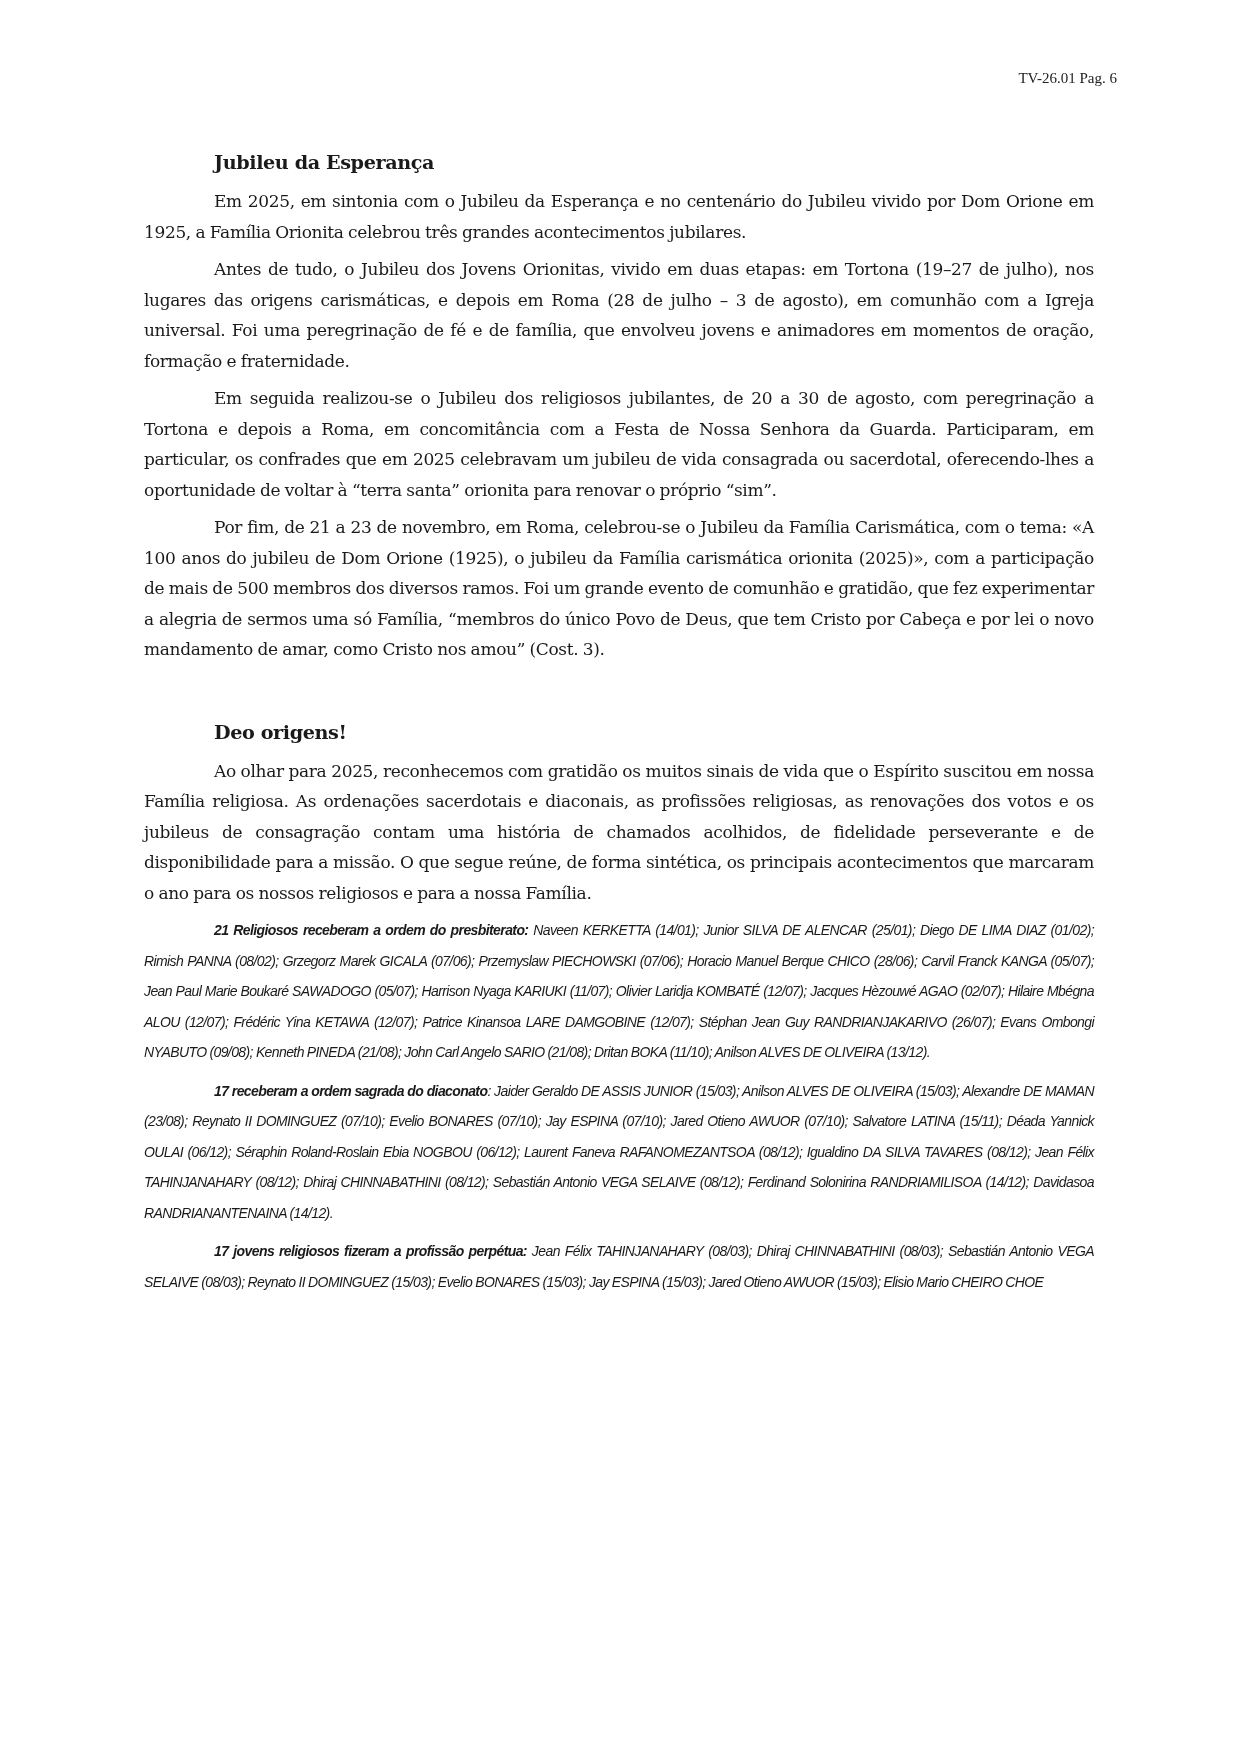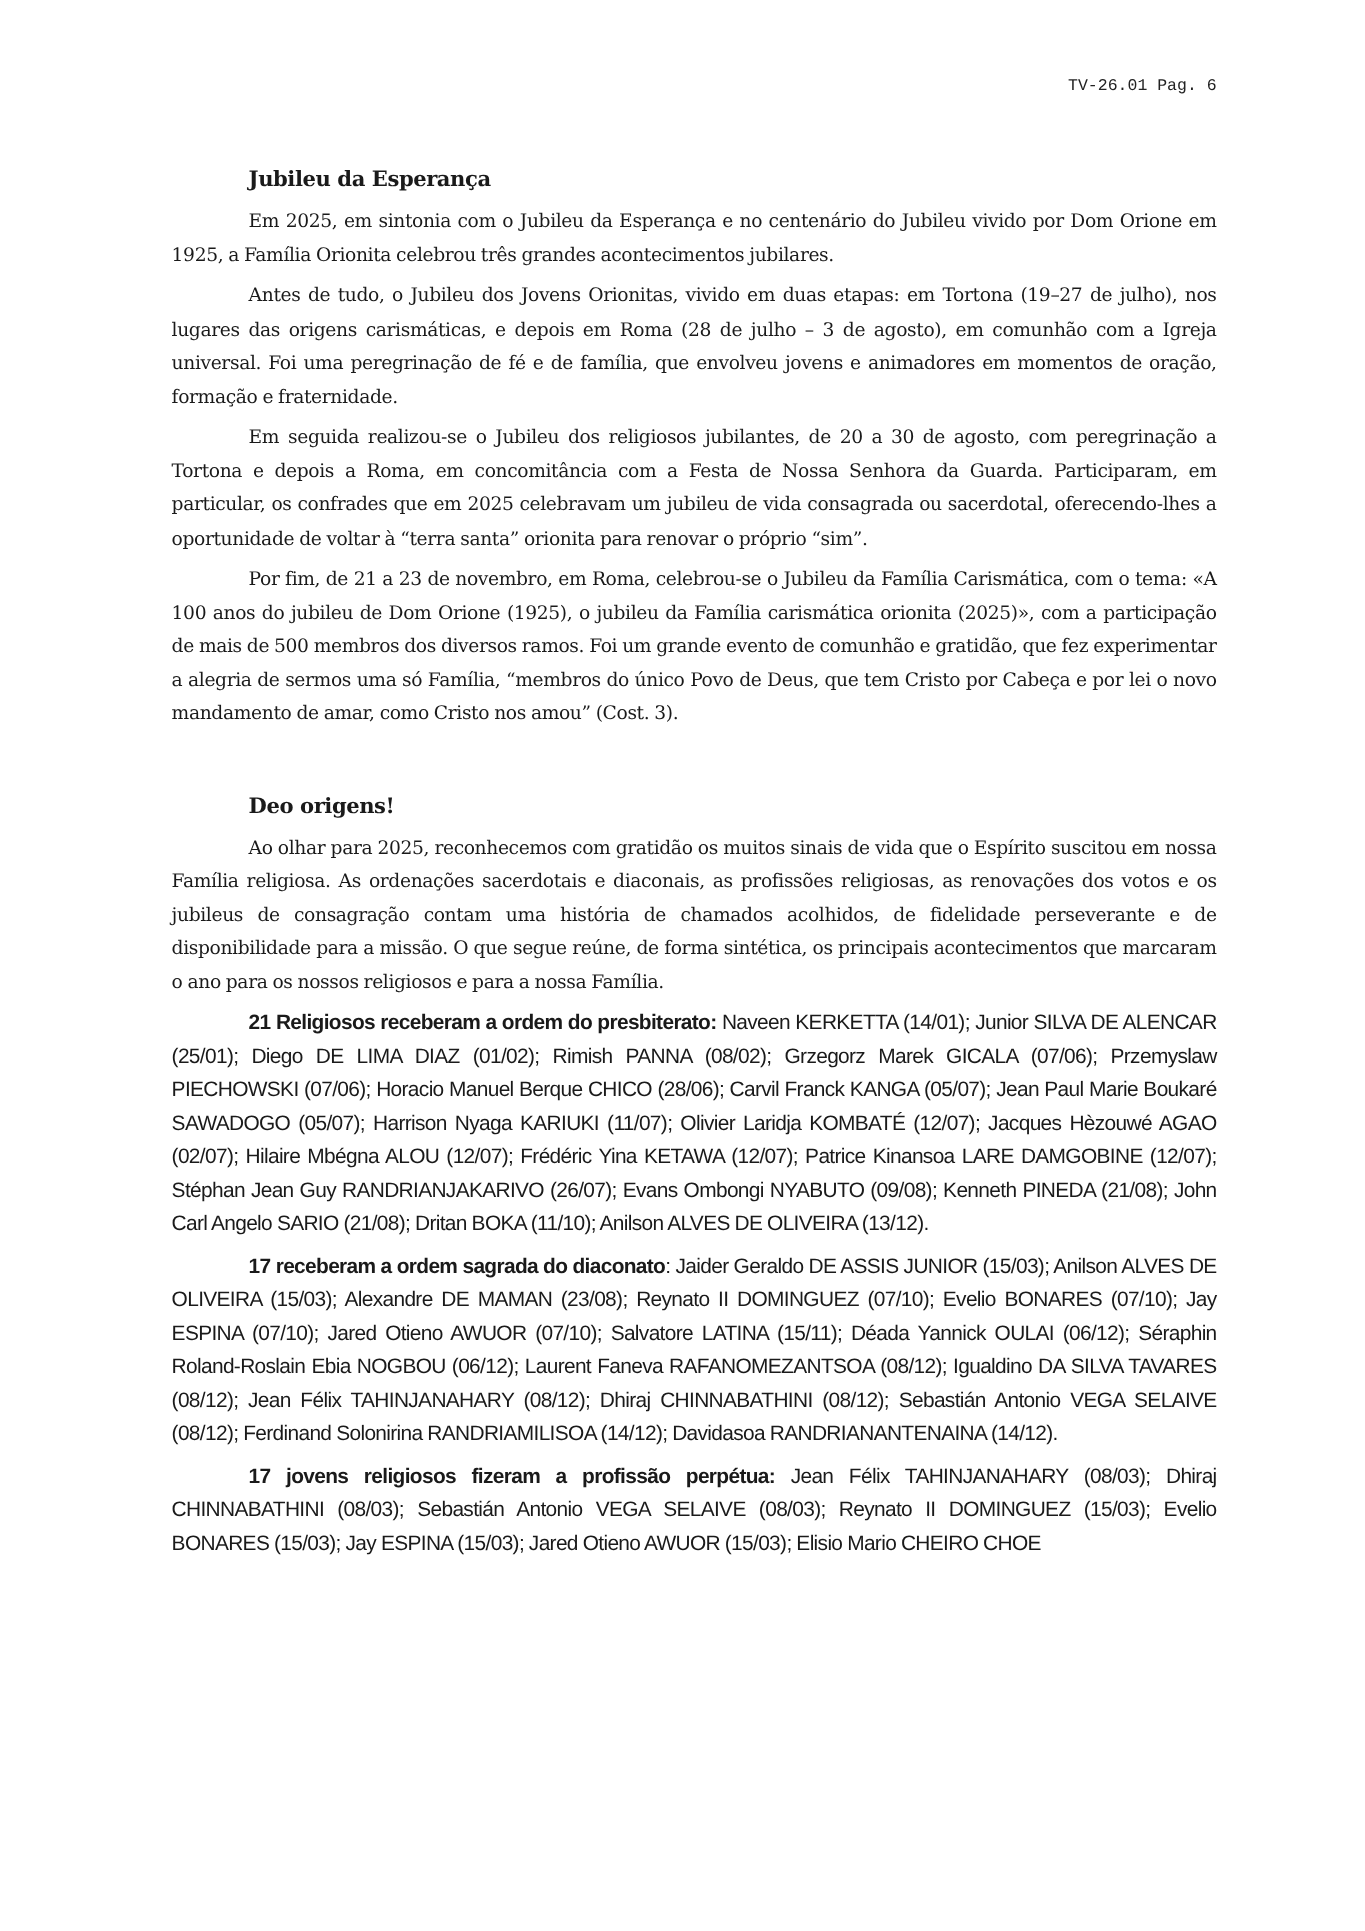--- a/index.html
+++ b/index.html
@@ -10,28 +10,28 @@
     body {
       width: 1241px;
       height: 1755px;
       position: relative;
       overflow: hidden;
       color: #1a1a1a;
     }
     .page-header {
       position: absolute;
       top: 70px;
-      right: 135px;
-      font-family: Liberation Mono, monospace;
+      right: 124px;
+      font-family: Liberation Serif, serif;
       font-size: 15px;
       color: #222;
     }
     .content {
       position: absolute;
-      left: 156px;
+      left: 144px;
       top: 148px;
       width: 950px;
     }
     .serif {
       font-family: "DejaVu Serif", "Liberation Serif", serif;
       font-size: 17px;
       line-height: 30.5px;
       text-align: justify;
       letter-spacing: -0.35px;
       word-spacing: -0.5px;
@@ -45,28 +45,29 @@
       letter-spacing: -0.4px;
     }
     .para {
       margin: 0 0 7px 0;
       text-indent: 70px;
     }
     .para b { font-weight: normal; }
     .spacer { height: 46px; }
     .sans {
       font-family: "Liberation Sans", sans-serif;
-      font-size: 19px;
+      font-size: 14px;
       line-height: 30.5px;
       text-align: justify;
       letter-spacing: -0.6px;
       word-spacing: -0.3px;
       text-indent: 70px;
       margin: 0 0 8px 0;
       transform-origin: left top;
+      font-style: italic;
     }
     .sans b { font-weight: bold; }
   </style>
 </head>
 <body>
 
 <div class="page-header">TV-26.01 Pag. 6</div>
 
 <div class="content">
 

